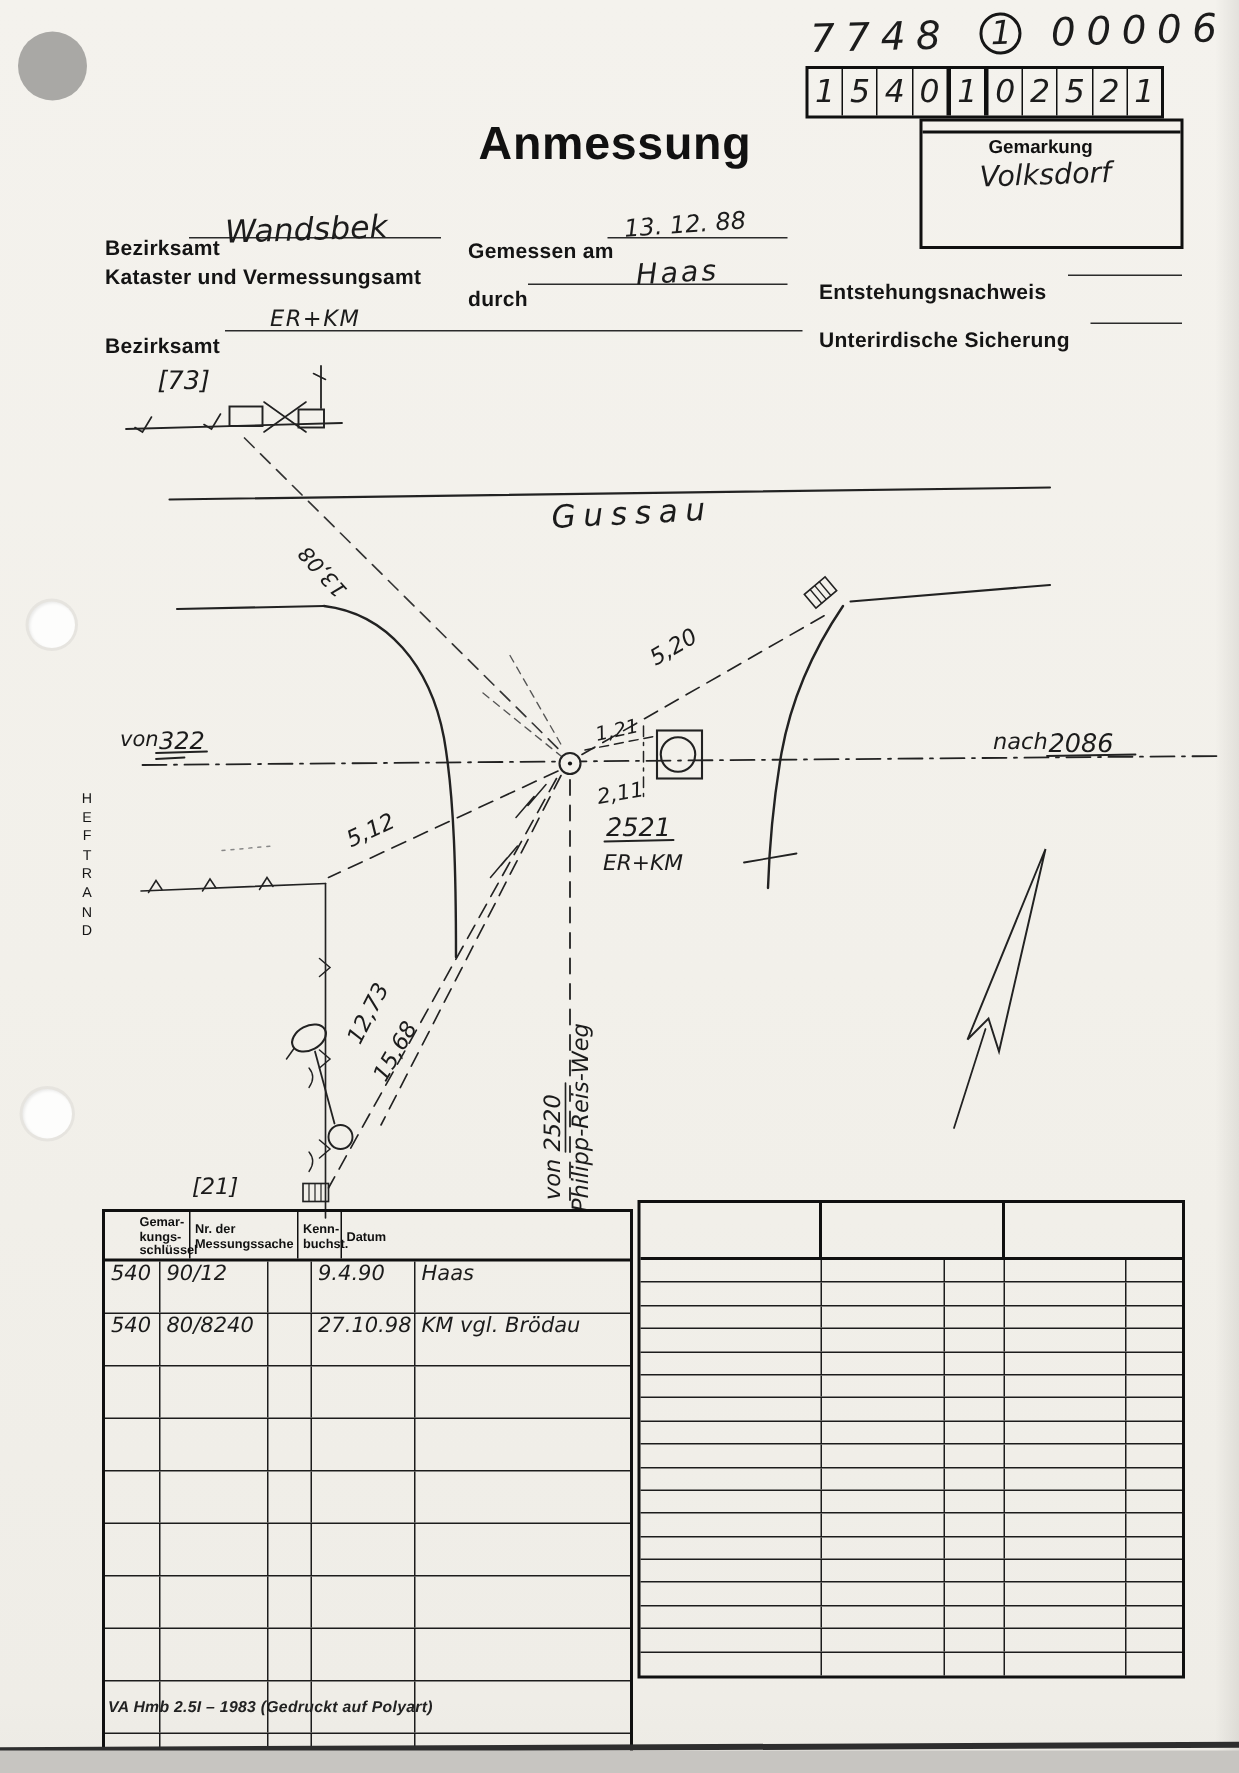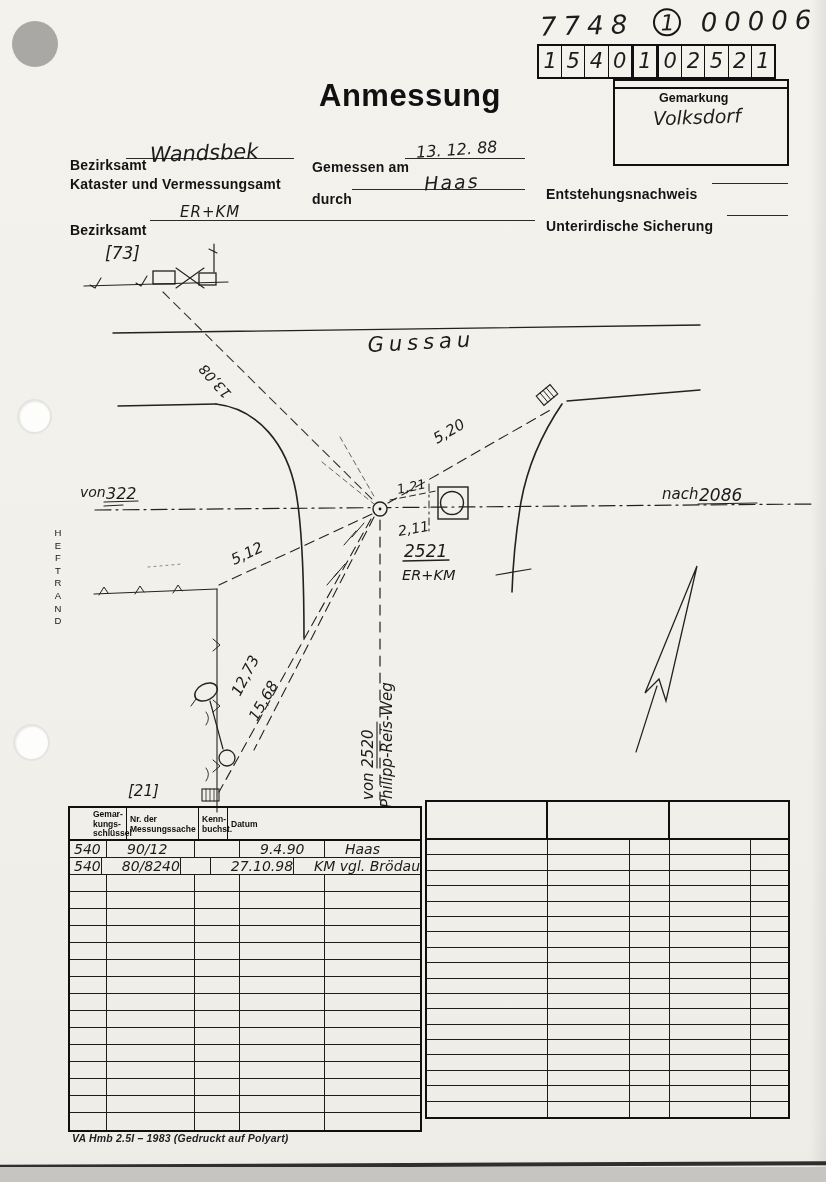--- a/index.html
+++ b/index.html
@@ -42,21 +42,21 @@
   .heftrand { position:absolute; left:51px; top:527px; width:14px; text-align:center; font-size:9.5px; line-height:12.6px; color:#161616; }
 
   svg text.ht { font-family:"DejaVu Sans", sans-serif; font-style:italic; fill:#1b1b1b; }
 
   
   .ltable { position:absolute; left:68px; top:806px; width:354px; border:2.5px solid #101010; background:transparent; }
   .lt-head { display:flex; height:33px; border-bottom:2px solid #101010;padding-left:20px; }
   .lt-hcell { border-right:1.5px solid #101010; font-size:8.5px; font-weight:700; line-height:1.1;
               white-space:pre-line; padding:2px 1px 0 3px; display:flex; align-items:center; }
   .lt-hcell:last-child { border-right:none; }
-  .lt-row { display:flex; height:17px; border-bottom:1px solid #1c1c1c;gap:16px; }
+  .lt-row { display:flex; height:35px; border-bottom:1px solid #1c1c1c; }
   .lt-row:last-child { border-bottom:none; }
   .lt-cell { border-right:1.5px solid #1c1c1c; overflow:visible; white-space:nowrap;
              font-size:14px; line-height:16px; padding-left:4px; }
   .lt-cell:last-child { border-right:none; }
   .w1{width:37px;} .w2{width:72px;} .w3{width:29px;} .w4{width:69px;} .w5{width:147px; flex:1;}
 
   
   .rgrid { position:absolute; left:425px; top:800px; width:365px; border:2.5px solid #101010; }
   .rg-head { display:flex; height:38px; border-bottom:2px solid #101010; }
   .rg-hcell { border-right:2px solid #101010; } .rg-hcell:last-child{ border-right:none; }

